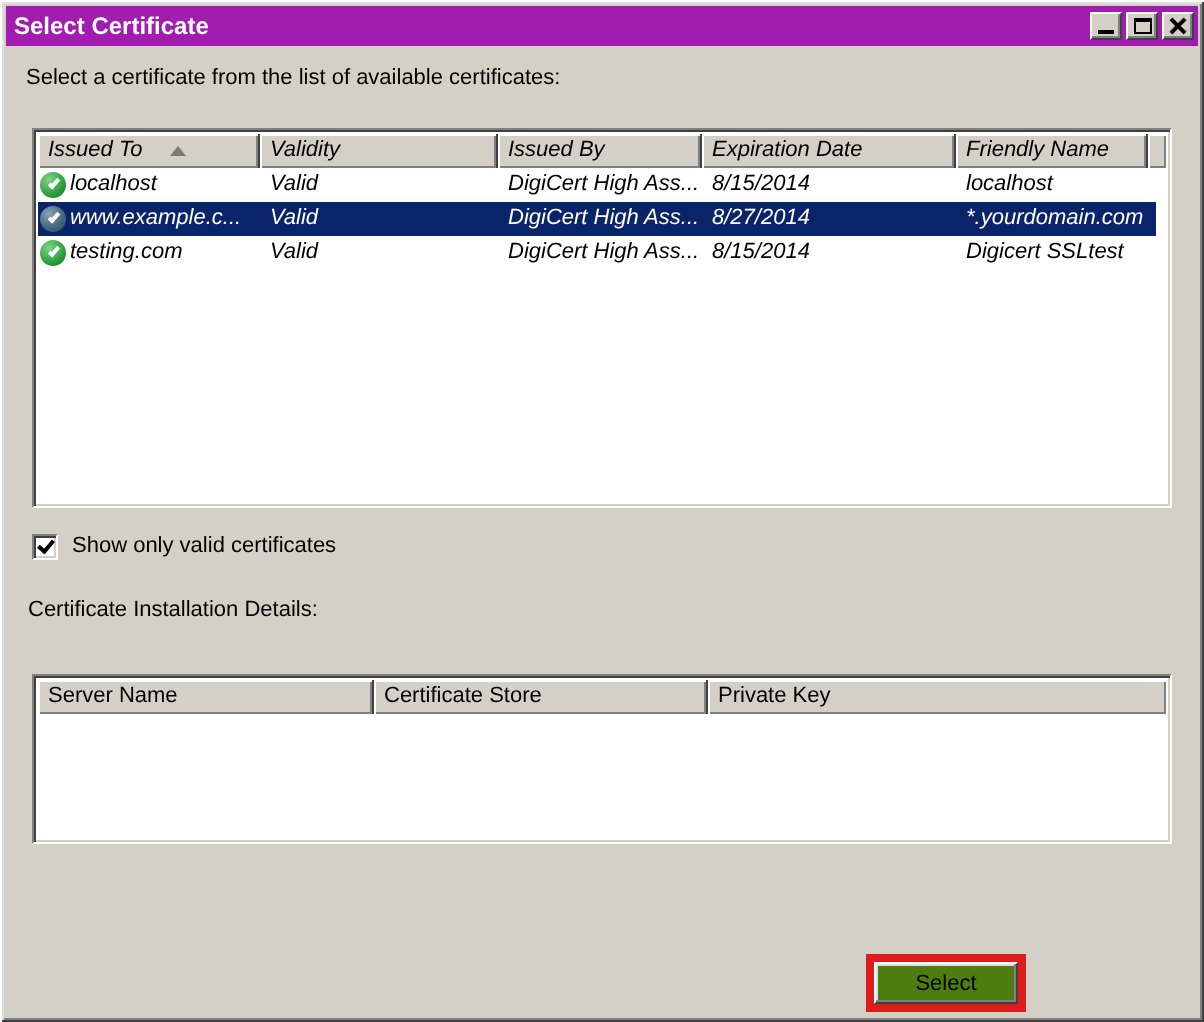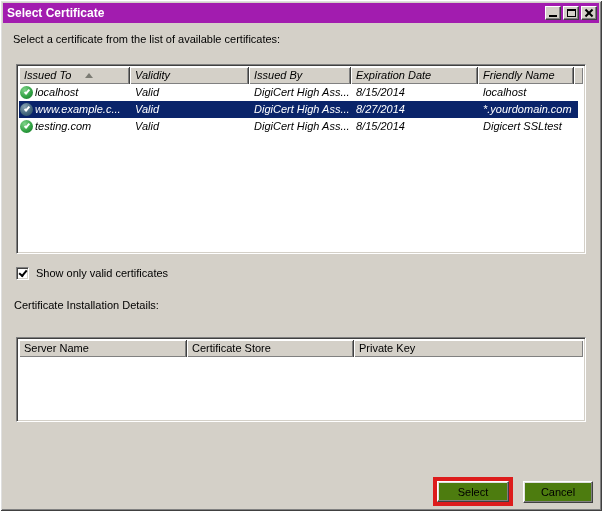--- a/index.html
+++ b/index.html
@@ -214,15 +214,14 @@
       <div class="hcell d3">
           <span>Private Key</span>
         </div>
     </div>
     <div class="lv-body"></div>
   </div>
 
   <div class="red-box">
     <button class="btn select-btn">Select</button>
   </div>
-  <button class="btn cancel-btn">Cancel</button>
 
 </div>
 
 </body></html>

